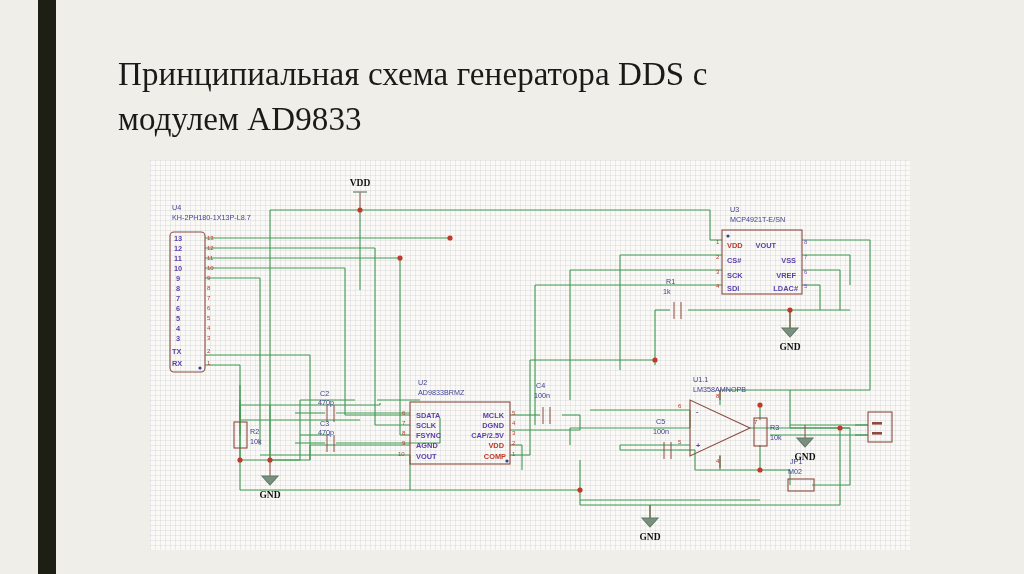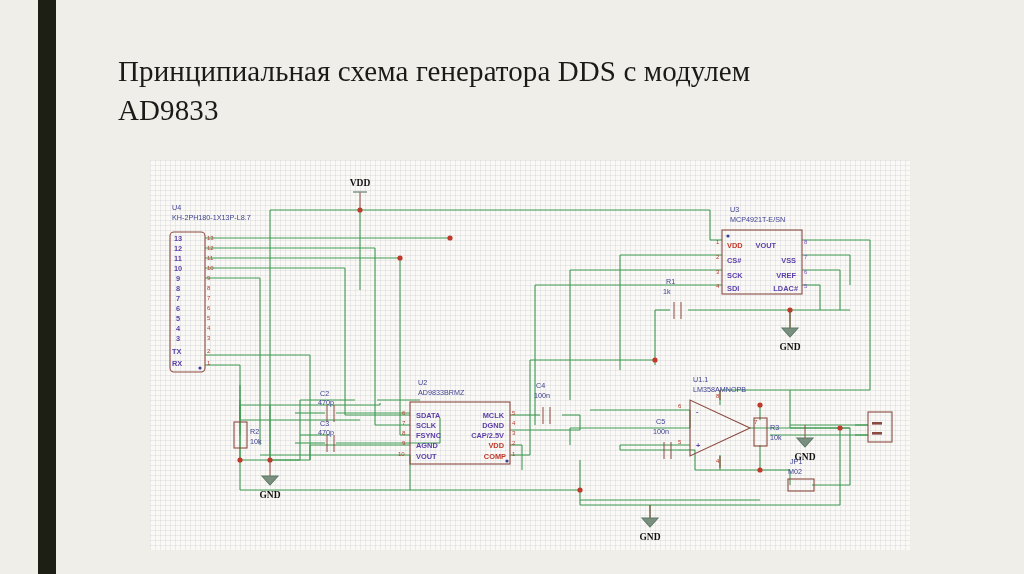--- a/index.html
+++ b/index.html
@@ -11,21 +11,21 @@
     position:relative;
   }
   #slide{position:absolute;inset:0;background:#f0eee9;}
   #left-bar{
     position:absolute;left:38px;top:0;width:18px;height:574px;
     background:#1d1f14;
   }
   #title{
     position:absolute;left:118px;top:52px;width:640px;
     font-family:"Liberation Serif", serif;
-    font-size:29px;line-height:1.36;
+    font-size:33px;line-height:1.36;
     color:#1a1a18;
     letter-spacing:0.1px;
   }
   #sch-wrap{
     position:absolute;left:150px;top:160px;width:760px;height:390px;
     background:#faf9f6;
     overflow:hidden;
   }
   #grid{
     position:absolute;inset:0;

